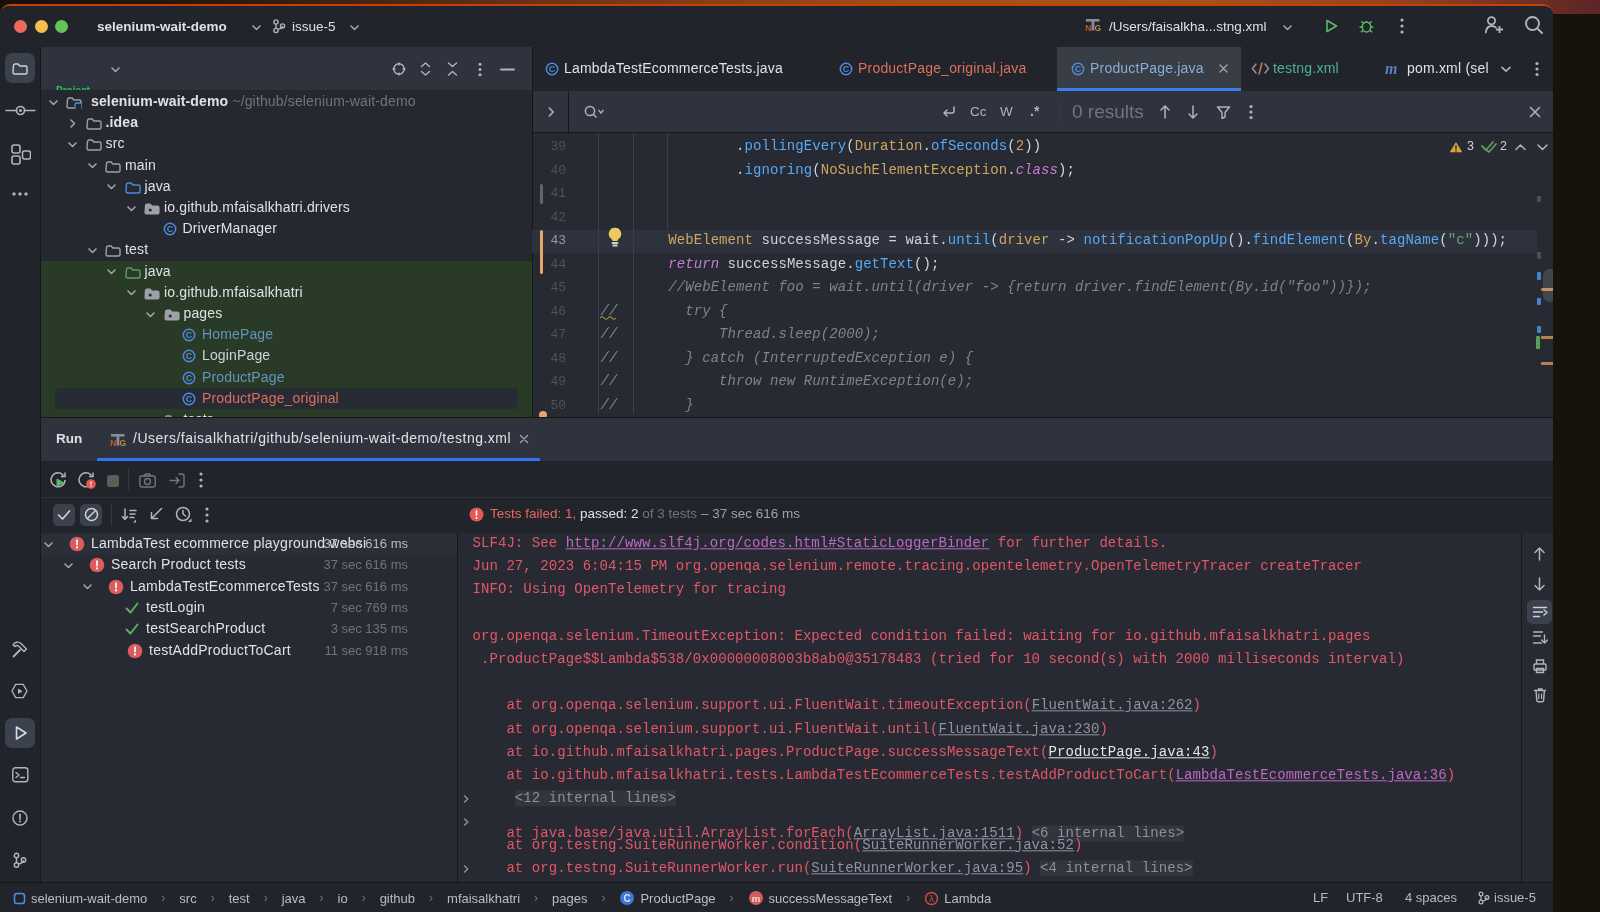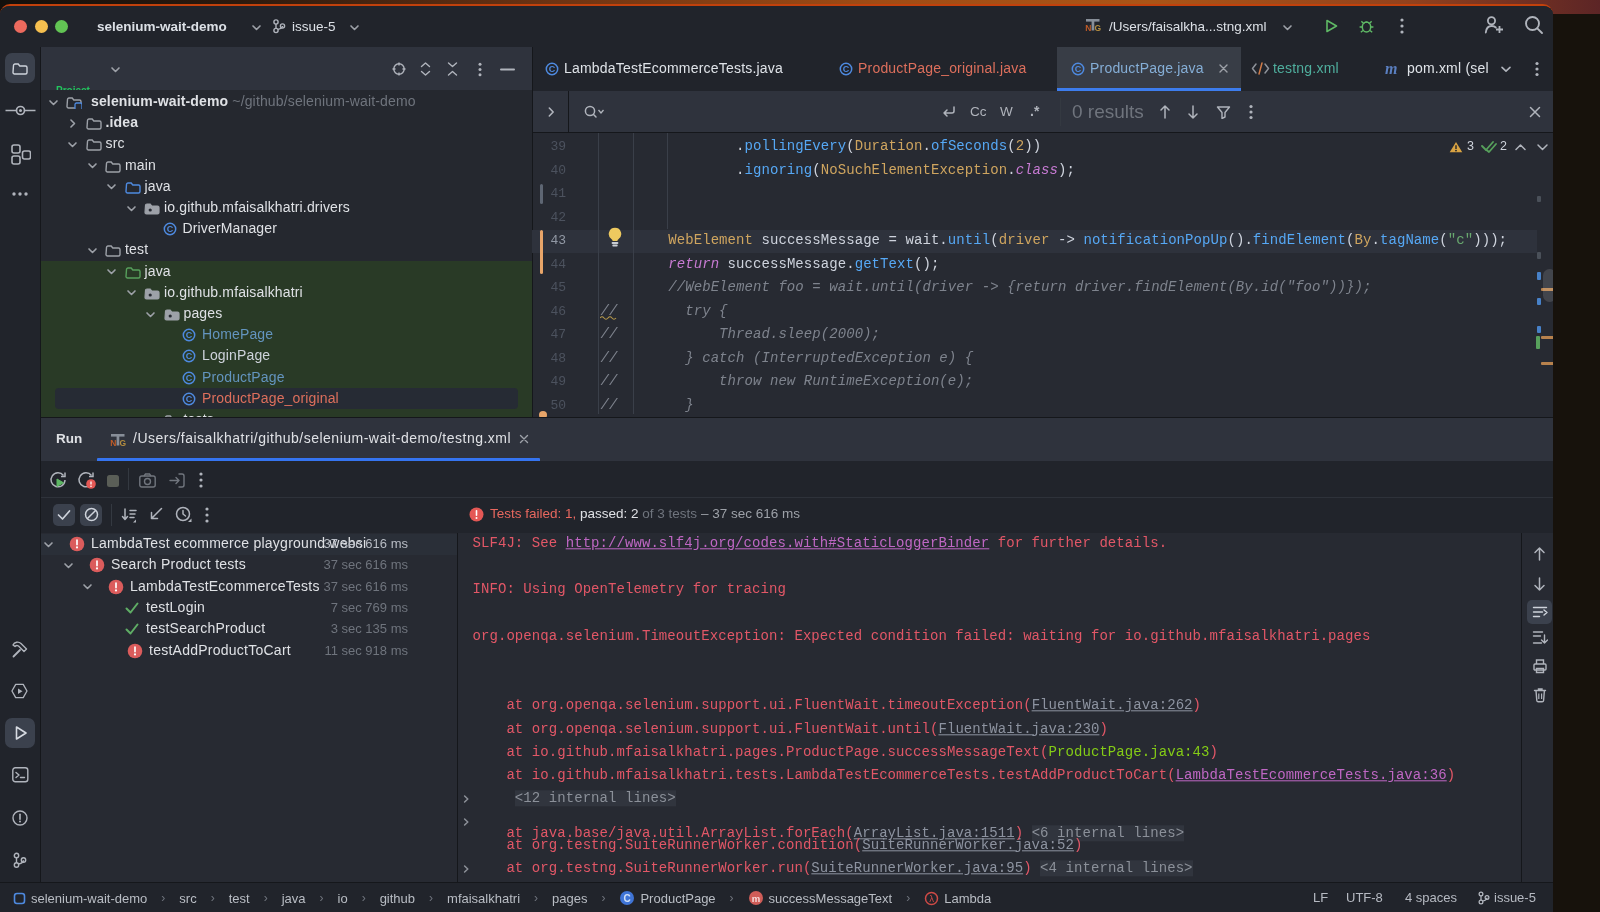--- a/index.html
+++ b/index.html
@@ -513,26 +513,28 @@
 <div class="av tx " style="left:146px;top:623.2px;font-size:14px;letter-spacing:0.25px;color:#dfe1e5;">testSearchProduct</div>
 <div class="av tx" style="right:1145px;top:623.2px;font-size:13px;color:#6f747d;">3 sec 135 ms</div>
 <svg class="av" style="left:127px;top:636.5px;" width="16" height="16" viewBox="0 0 16 16">
       <circle cx="8" cy="8" r="7.3" fill="#db5c5c"></circle>
       <path d="M8 4 v4.6" stroke="#fff" stroke-width="1.7" stroke-linecap="round"></path>
       <circle cx="8" cy="11.4" r="1.1" fill="#fff"></circle>
     </svg>
 <div class="av tx " style="left:149px;top:644.5px;font-size:14px;letter-spacing:0.25px;color:#dfe1e5;">testAddProductToCart</div>
 <div class="av tx" style="right:1145px;top:644.5px;font-size:13px;color:#6f747d;">11 sec 918 ms</div>
 <div class="av " style="left:458px;top:527px;width:1063px;height:349px;background:#272a32;"></div>
-<div class="av tx mono" style="left:472.5px;top:538px;"><span style="color:#e25767">SLF4J: See </span><span style="color:#bf67c4;text-decoration:underline">http://www.slf4j.org/codes.with#StaticLoggerBinder</span><span style="color:#e25767"> for further details.</span></div>
+<div class="av tx mono" style="left:472.5px;top:538px;"><span style="color:#e25767">SLF4J: See </span><span style="color:#bf67c4;text-decoration:underline">http://www.slf4j.org/codes.html#StaticLoggerBinder</span><span style="color:#e25767"> for further details.</span></div>
+<div class="av tx mono" style="left:472.5px;top:561.2px;"><span style="color:#e25767">Jun 27, 2023 6:04:15 PM org.openqa.selenium.remote.tracing.opentelemetry.OpenTelemetryTracer createTracer</span></div>
 <div class="av tx mono" style="left:472.5px;top:584.4px;"><span style="color:#e25767">INFO: Using OpenTelemetry for tracing</span></div>
 <div class="av tx mono" style="left:472.5px;top:630.8px;"><span style="color:#e25767">org.openqa.selenium.TimeoutException: Expected condition failed: waiting for io.github.mfaisalkhatri.pages</span></div>
+<div class="av tx mono" style="left:472.5px;top:654px;"><span style="color:#e25767"> .ProductPage$$Lambda$538/0x00000008003b8ab0@35178483 (tried for 10 second(s) with 2000 milliseconds interval)</span></div>
 <div class="av tx mono" style="left:472.5px;top:700.4px;"><span style="color:#e25767">    at org.openqa.selenium.support.ui.FluentWait.timeoutException(</span><span style="color:#8d93a0;text-decoration:underline">FluentWait.java:262</span><span style="color:#e25767">)</span></div>
 <div class="av tx mono" style="left:472.5px;top:723.6px;"><span style="color:#e25767">    at org.openqa.selenium.support.ui.FluentWait.until(</span><span style="color:#8d93a0;text-decoration:underline">FluentWait.java:230</span><span style="color:#e25767">)</span></div>
-<div class="av tx mono" style="left:472.5px;top:746.8px;"><span style="color:#e25767">    at io.github.mfaisalkhatri.pages.ProductPage.successMessageText(</span><span style="color:#84cc16;">ProductPage.java:43</span><span style="color:#e25767">)</span></div>
+<div class="av tx mono" style="left:472.5px;top:746.8px;"><span style="color:#e25767">    at io.github.mfaisalkhatri.pages.ProductPage.successMessageText(</span><span style="color:#e5e5e5;text-decoration:underline">ProductPage.java:43</span><span style="color:#e25767">)</span></div>
 <div class="av tx mono" style="left:472.5px;top:770px;"><span style="color:#e25767">    at io.github.mfaisalkhatri.tests.LambdaTestEcommerceTests.testAddProductToCart(</span><span style="color:#bf67c4;text-decoration:underline">LambdaTestEcommerceTests.java:36</span><span style="color:#e25767">)</span></div>
 <div class="av tx mono" style="left:472.5px;top:793.2px;">     <span style="color:#8b9099;background:#31353e">&lt;12 internal lines&gt;</span></div>
 <div class="av tx mono" style="left:472.5px;top:816.4px;margin-top:12px;"><span style="color:#e25767">    at java.base/java.util.ArrayList.forEach(</span><span style="color:#8d93a0;text-decoration:underline">ArrayList.java:1511</span><span style="color:#e25767">) </span><span style="color:#8b9099;background:#31353e">&lt;6 internal lines&gt;</span></div>
 <div class="av tx mono" style="left:472.5px;top:839.6px;"><span style="color:#e25767">    at org.testng.SuiteRunnerWorker.condition(</span><span style="color:#8d93a0;text-decoration:underline">SuiteRunnerWorker.java:52</span><span style="color:#e25767">)</span></div>
 <div class="av tx mono" style="left:472.5px;top:862.8px;"><span style="color:#e25767">    at org.testng.SuiteRunnerWorker.run(</span><span style="color:#8d93a0;text-decoration:underline">SuiteRunnerWorker.java:95</span><span style="color:#e25767">) </span><span style="color:#8b9099;background:#31353e">&lt;4 internal lines&gt;</span></div>
 <svg class="av" style="left:461px;top:788.2px;" width="10" height="10" viewBox="0 0 10 10">
       <path d="M3.5999999999999996 2 L6.800000000000001 5.0 L3.5999999999999996 8" fill="none" stroke="#8d9199" stroke-width="1.5" stroke-linecap="round" stroke-linejoin="round"></path>
     </svg>
 <svg class="av" style="left:461px;top:811.4px;" width="10" height="10" viewBox="0 0 10 10">
       <path d="M3.5999999999999996 2 L6.800000000000001 5.0 L3.5999999999999996 8" fill="none" stroke="#8d9199" stroke-width="1.5" stroke-linecap="round" stroke-linejoin="round"></path>

